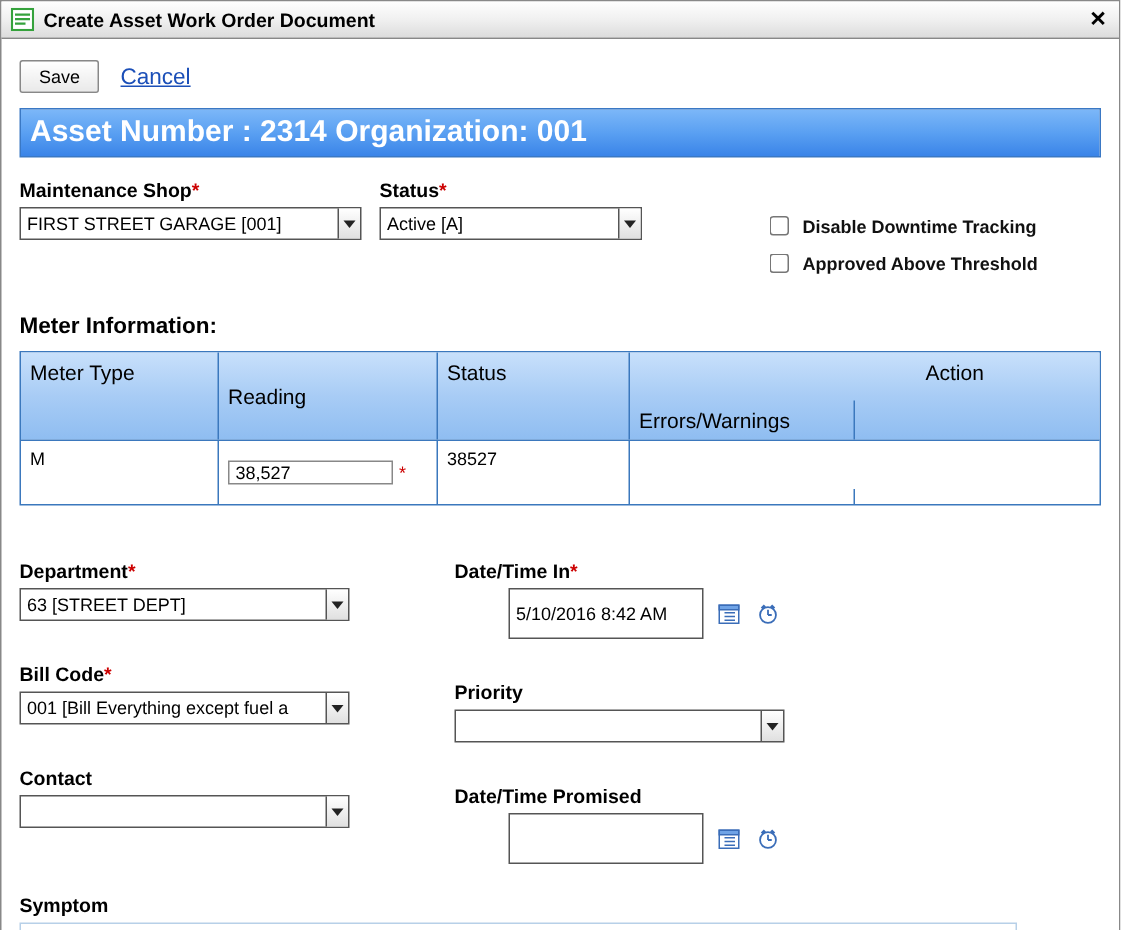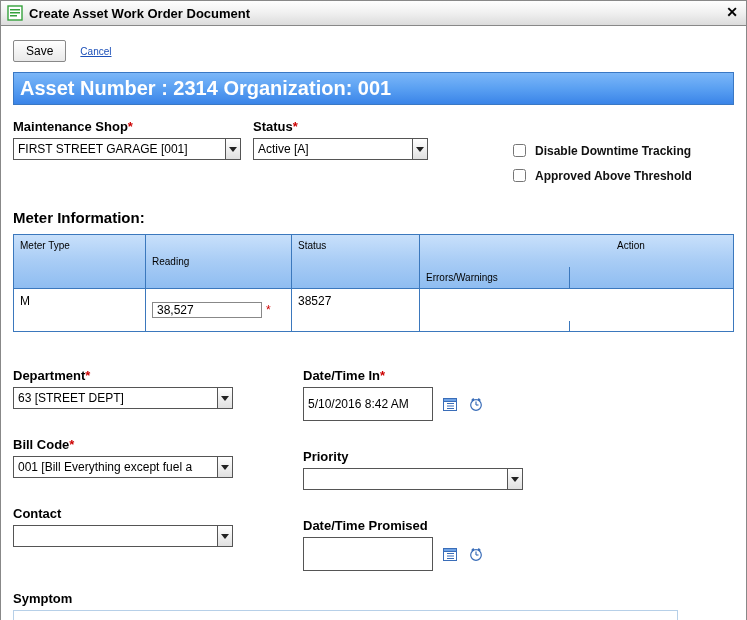--- a/index.html
+++ b/index.html
@@ -54,21 +54,21 @@
     background: linear-gradient(to bottom, #fff, #e9e9e9);
     border: 1px solid #888;
     border-radius: 2px;
     padding: 3px 12px;
     font-size: 12px;
     cursor: pointer;
   }
   a.link {
     color: #1b4fb8;
     text-decoration: underline;
-    font-size: 10px;
+    font-size: 15px;
     cursor: pointer;
   }
 
   
   .banner {
     background: linear-gradient(to bottom, #7cb7f8 0%, #5aa0f2 50%, #3a84e8 100%);
     color: #fff;
     font-weight: bold;
     font-size: 20px;
     padding: 4px 6px;
@@ -147,21 +147,21 @@
   
   .meter-table {
     width: 100%;
     border: 1px solid #3b78bd;
   }
   .mt-head, .mt-row {
     display: flex;
   }
   .mt-head {
     background: linear-gradient(to bottom, #c8e0fb 0%, #a8ccf5 50%, #8fbdf1 100%);
-    font-size: 10px;
+    font-size: 14px;
     color: #000;
     border-bottom: 1px solid #3b78bd;
   }
   .mt-head > div, .mt-row > div {
     padding: 5px 6px;
     border-right: 1px solid #3b78bd;
     overflow: hidden;
     white-space: nowrap;
   }
   .mt-head > div:last-child, .mt-row > div:last-child { border-right: none; margin-left: 41px; }
@@ -186,21 +186,21 @@
     margin-top: 36px;
   }
   .left-col, .right-col { display: flex; flex-direction: column; gap: 28px; }
   .left-col { width: 250px; }
   .right-col { flex: 1; }
   .field { display: flex; flex-direction: column; }
   .combo220 { width: 220px; }
   .dt-row { display: flex; align-items: center; gap: 8px; }
   .dt-input {
     width: 130px; height: 22px;
-    border: 1px solid #555; padding: 16px 4px; font-size: 12px;
+    border: 1px solid #555; padding: 16px 4px; font-size: 12px; margin-left: 36px;
   }
   .icon-btn {
     width: 18px; height: 18px;
     display:flex;align-items:center;justify-content:center;
     cursor:pointer;
   }
 
   
   .symptom { margin-top: 20px; }
   .sym-input {

